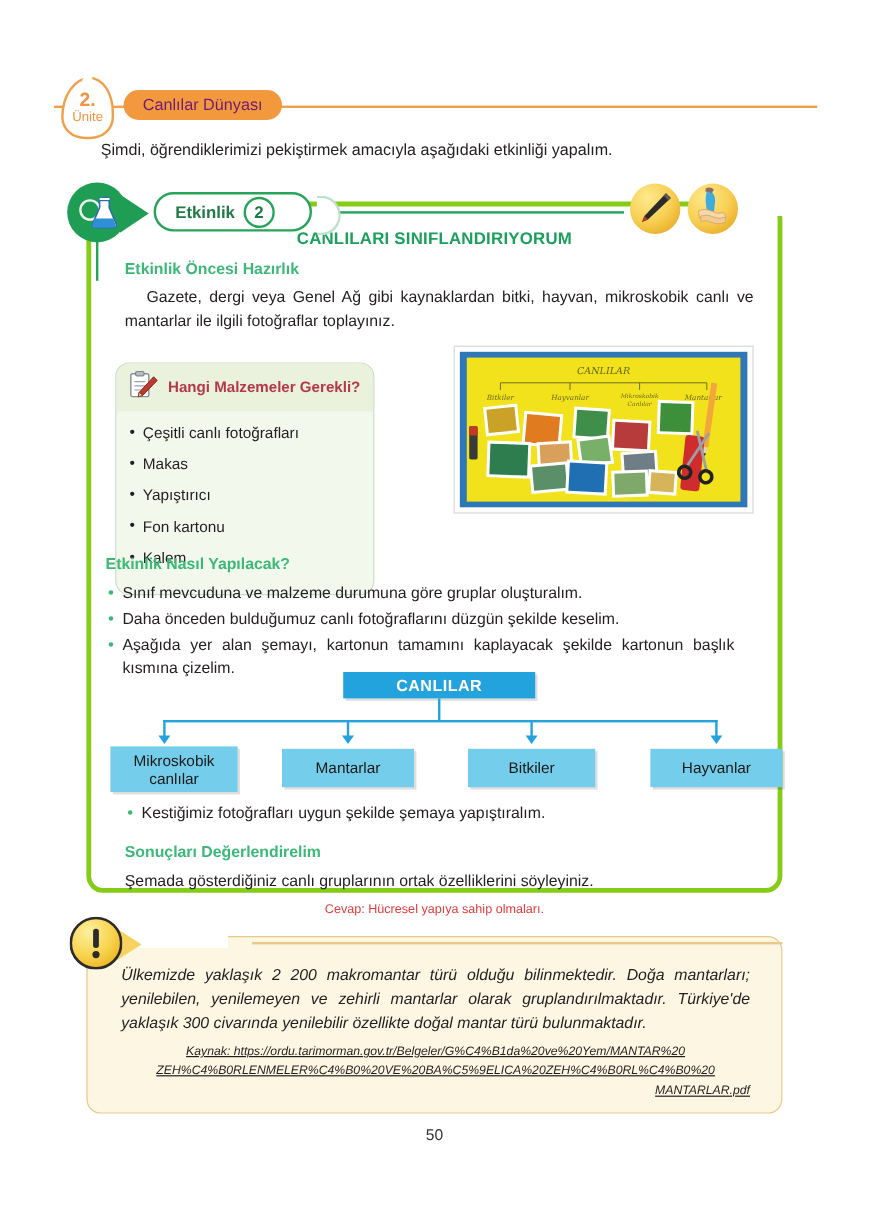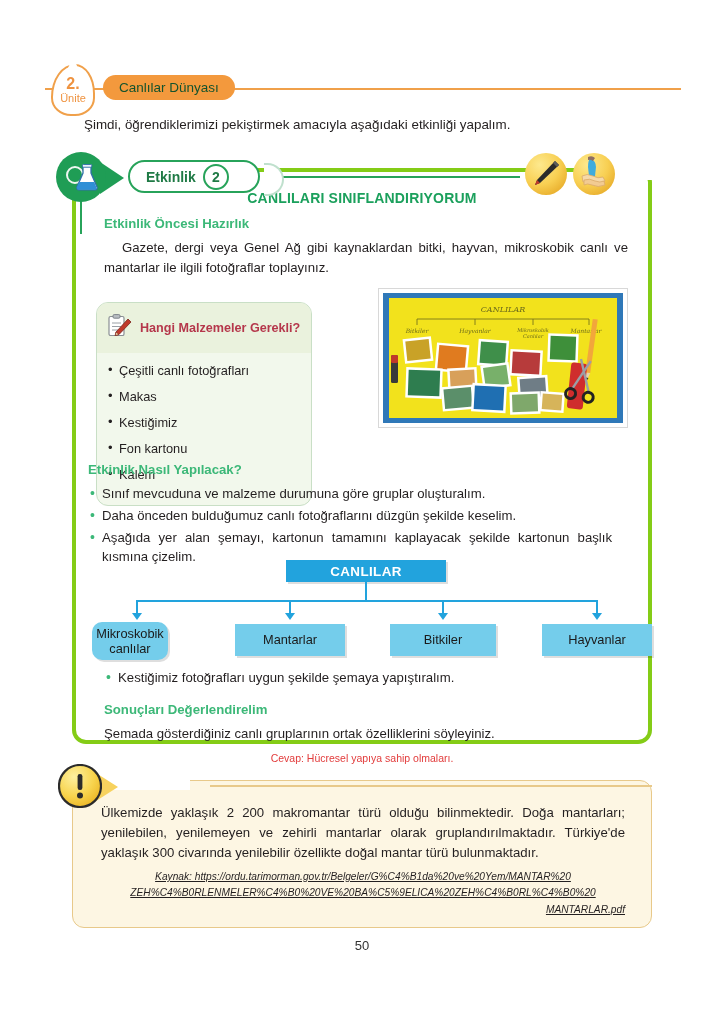--- a/index.html
+++ b/index.html
@@ -25,21 +25,21 @@
   }
   .unit-drop::before{
     content:"";position:absolute;left:50%;top:-9px;margin-left:-5px;
     width:0;height:0;border-left:5px solid transparent;border-right:5px solid transparent;
     border-bottom:11px solid #fff;
   }
   .unit-num{font-size:16px;font-weight:bold;color:#ef9340;margin-top:-1px;}
   .unit-word{font-size:11px;color:#ef9340;margin-top:1px;}
   .unit-pill{
     position:absolute;left:58px;top:9px;height:25px;padding:0 16px;
-    background:#f3993d;border-radius:13px;color:#14532d;font-size:13.5px;
+    background:#f3993d;border-radius:13px;color:#701a75;font-size:13.5px;
     display:flex;align-items:center;
   }
 
   
   .intro{
     position:absolute;left:84px;top:115px;width:556px;
     font-size:13.4px;line-height:1.5;
   }
 
   
@@ -97,21 +97,21 @@
   .prep{position:absolute;left:28px;top:44px;width:524px;}
   .prep .body-p{text-indent:18px;text-align:justify;}
 
   
   .mat-box{
     position:absolute;left:20px;top:130px;width:216px;
     border:1.5px solid #c9dfc6;border-radius:12px;background:#f2f8ec;
     box-sizing:border-box;padding:0 0 12px 0;
   }
   .mat-head{
-    height:50px;border-radius:11px 11px 0 0;background:#eaf2dd;
+    height:40px;border-radius:11px 11px 0 0;background:#eaf2dd;
     display:flex;align-items:center;gap:7px;padding:0 10px;box-sizing:border-box;
   }
   .mat-head-txt{font-size:12.6px;font-weight:bold;color:#b5374b;}
   .mat-list{margin:10px 0 0 0;padding:0;list-style:none;}
   .mat-list li{font-size:12.8px;padding:0 0 0 22px;margin-bottom:11px;position:relative;}
   .mat-list li::before{content:"•";position:absolute;left:11px;top:-1px;font-size:13px;color:#231f20;}
 
   
   .photo-wrap{
     position:absolute;left:302px;top:116px;width:250px;height:140px;
@@ -168,21 +168,21 @@
   }
   .warn-arrow{
     position:absolute;left:96px;top:773px;width:0;height:0;z-index:5;
     border-top:14px solid transparent;border-bottom:14px solid transparent;
     border-left:22px solid #f7d25e;
   }
   .warn-line{position:absolute;left:210px;top:785px;width:442px;height:1.5px;background:#e8c98a;z-index:3;}
 
   .warn-body{
     position:absolute;left:28px;top:22px;width:524px;
-    font-size:13.2px;line-height:1.52;text-align:justify;
+    font-size:13.2px;line-height:1.52;text-align:justify;font-style:italic;
   }
   .warn-body .first{text-indent:18px;}
   .warn-src{
     position:absolute;left:28px;top:88px;width:524px;
     font-size:10.2px;font-style:italic;line-height:1.6;text-align:right;text-decoration:underline;
   }
   .warn-src .l1{text-align:center;}
   .warn-src .l2{text-align:center;}
   .warn-src .l3{text-align:right;}
 
@@ -229,21 +229,21 @@
             <line x1="5" y1="16" x2="11" y2="16" stroke="#9aa0a6" stroke-width="1"></line>
             <path d="M9 18 L21 5 L24 8 L12 20.5 L8.2 21.6 Z" fill="#c0392b" stroke="#7b241c" stroke-width="0.8"></path>
             <path d="M8.2 21.6 L9 18 L12 20.5 Z" fill="#f2d7a8" stroke="#7b241c" stroke-width="0.6"></path>
           </svg>
         </span>
         <span class="mat-head-txt">Hangi Malzemeler Gerekli?</span>
       </div>
       <ul class="mat-list">
         <li>Çeşitli canlı fotoğrafları</li>
         <li>Makas</li>
-        <li>Kestiğimiz</li>
+        <li>Yapıştırıcı</li>
         <li>Fon kartonu</li>
         <li>Kalem</li>
       </ul>
     </div>
 
     <div class="photo-wrap">
       <svg class="photo" viewBox="0 0 240 130" preserveAspectRatio="none">
         <rect width="240" height="130" fill="#2f78b8"></rect>
         <rect x="6" y="5" width="228" height="120" fill="#f2e21c"></rect>
 
@@ -308,21 +308,21 @@
       <div class="ln" style="left:46px;top:40px;width:462px;height:2px;"></div>
       <div class="ln" style="left:46px;top:40px;width:2px;height:14px;"></div>
       <div class="ln" style="left:199px;top:40px;width:2px;height:14px;"></div>
       <div class="ln" style="left:352px;top:40px;width:2px;height:14px;"></div>
       <div class="ln" style="left:506px;top:40px;width:2px;height:14px;"></div>
       <div class="arrow-head" style="left:42px;top:53px;"></div>
       <div class="arrow-head" style="left:195px;top:53px;"></div>
       <div class="arrow-head" style="left:348px;top:53px;"></div>
       <div class="arrow-head" style="left:502px;top:53px;"></div>
 
-      <div class="node node-child" style="left:2px;top:62px;width:76px;height:38px;border-radius:10px;">Mikroskobik canlılar</div>
+      <div class="node node-child" style="left:2px;top:62px;width:106px;height:38px;">Mikroskobik canlılar</div>
       <div class="node node-child" style="left:145px;top:64px;width:110px;height:32px;">Mantarlar</div>
       <div class="node node-child" style="left:300px;top:64px;width:106px;height:32px;">Bitkiler</div>
       <div class="node node-child" style="left:452px;top:64px;width:110px;height:32px;">Hayvanlar</div>
     </div>
 
     <div class="after-chart">
       <p class="bullet">Kestiğimiz fotoğrafları uygun şekilde şemaya yapıştıralım.</p>
     </div>
 
     <div class="eval">

